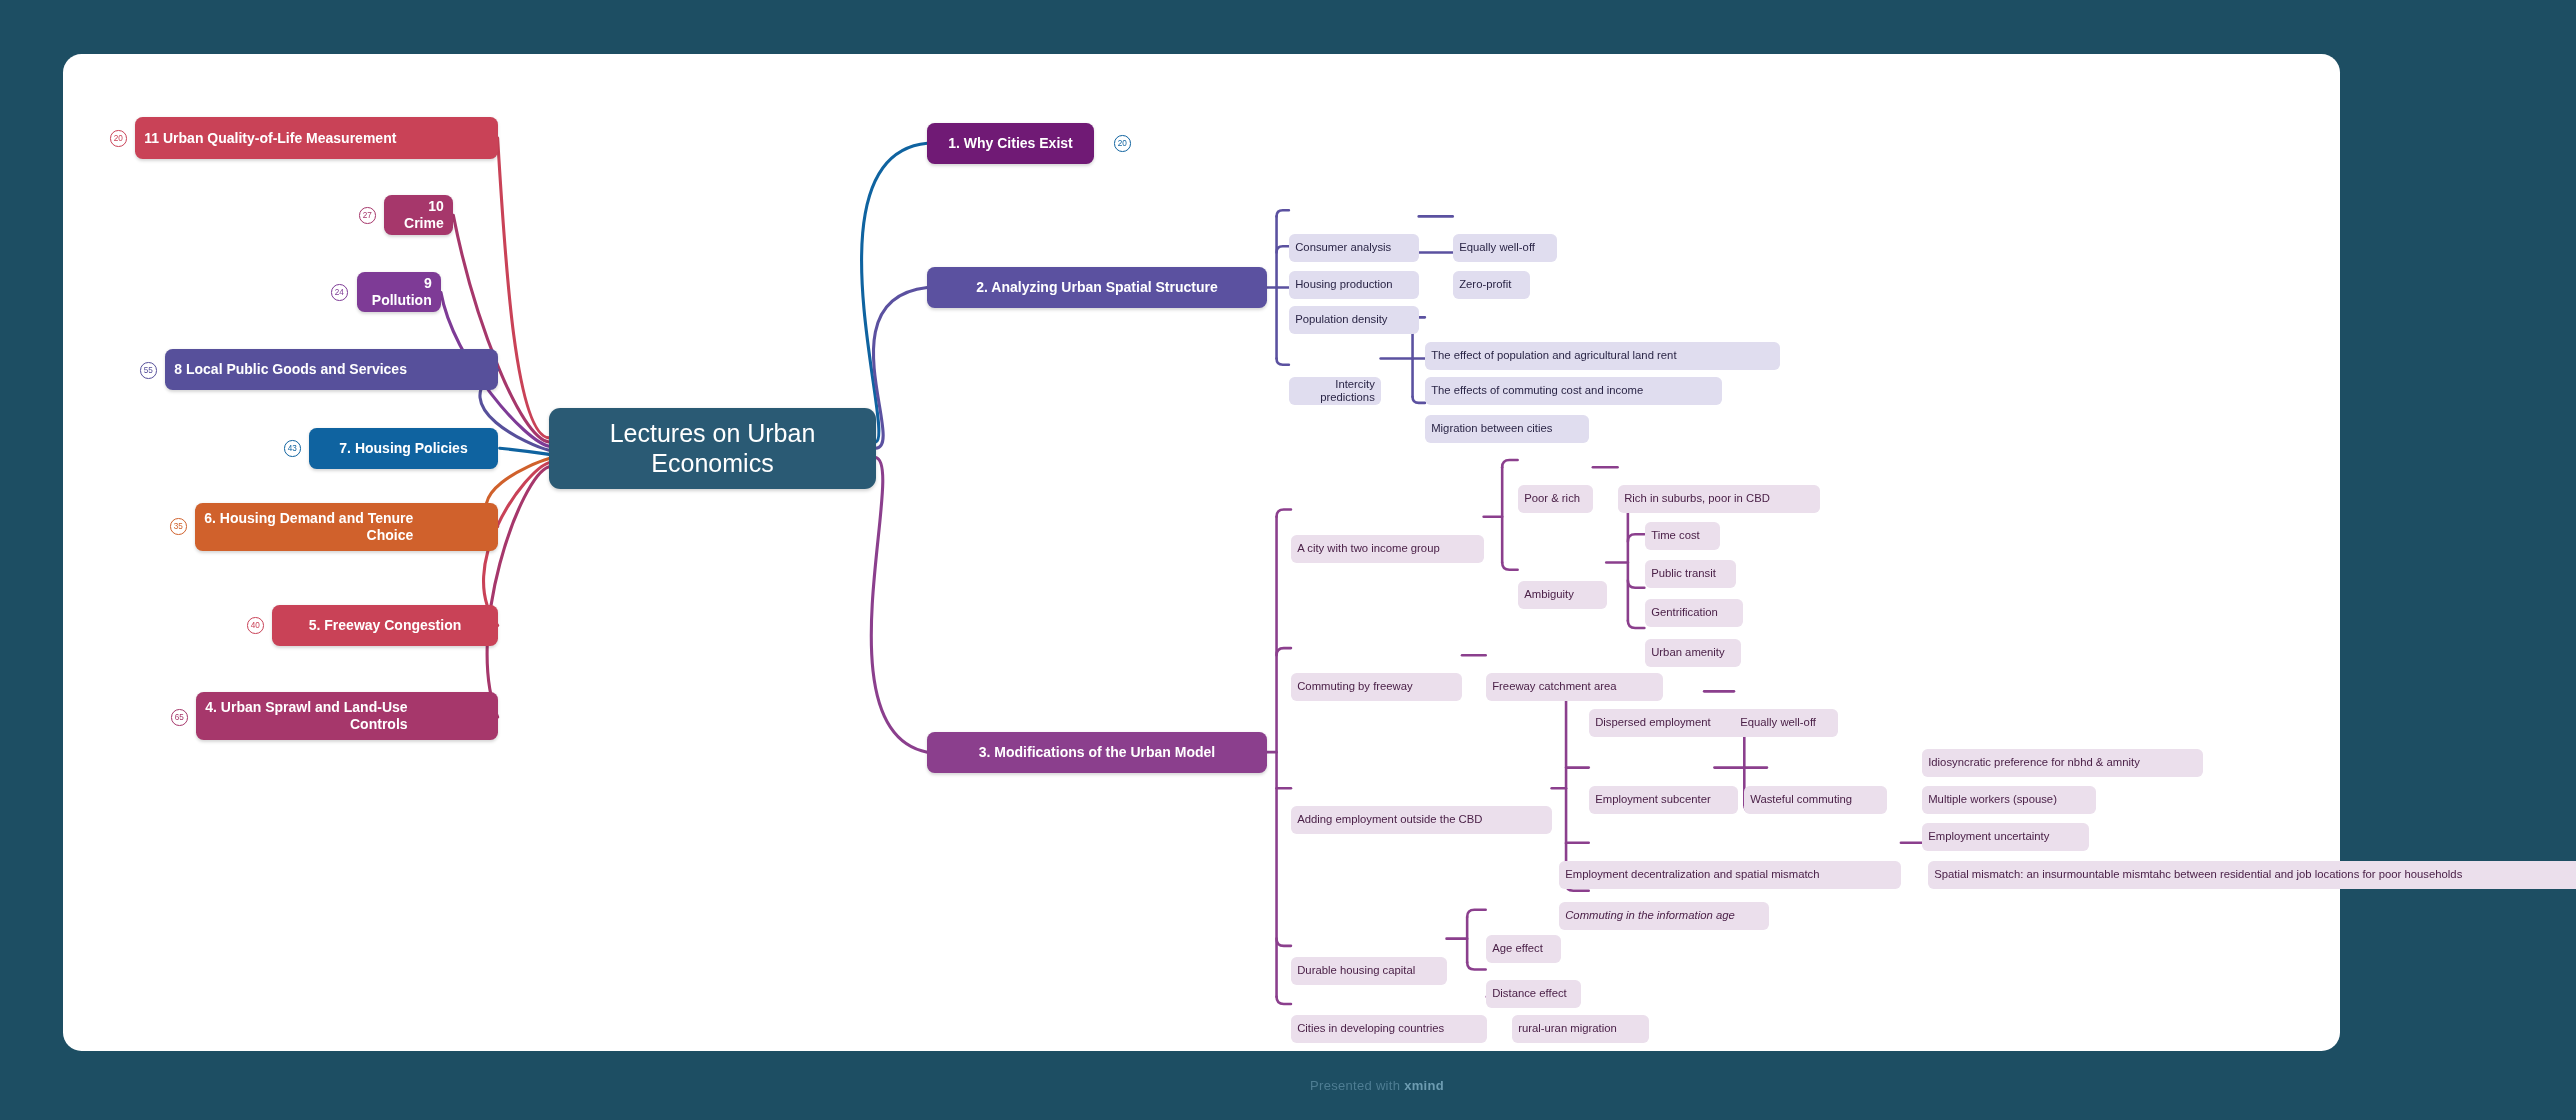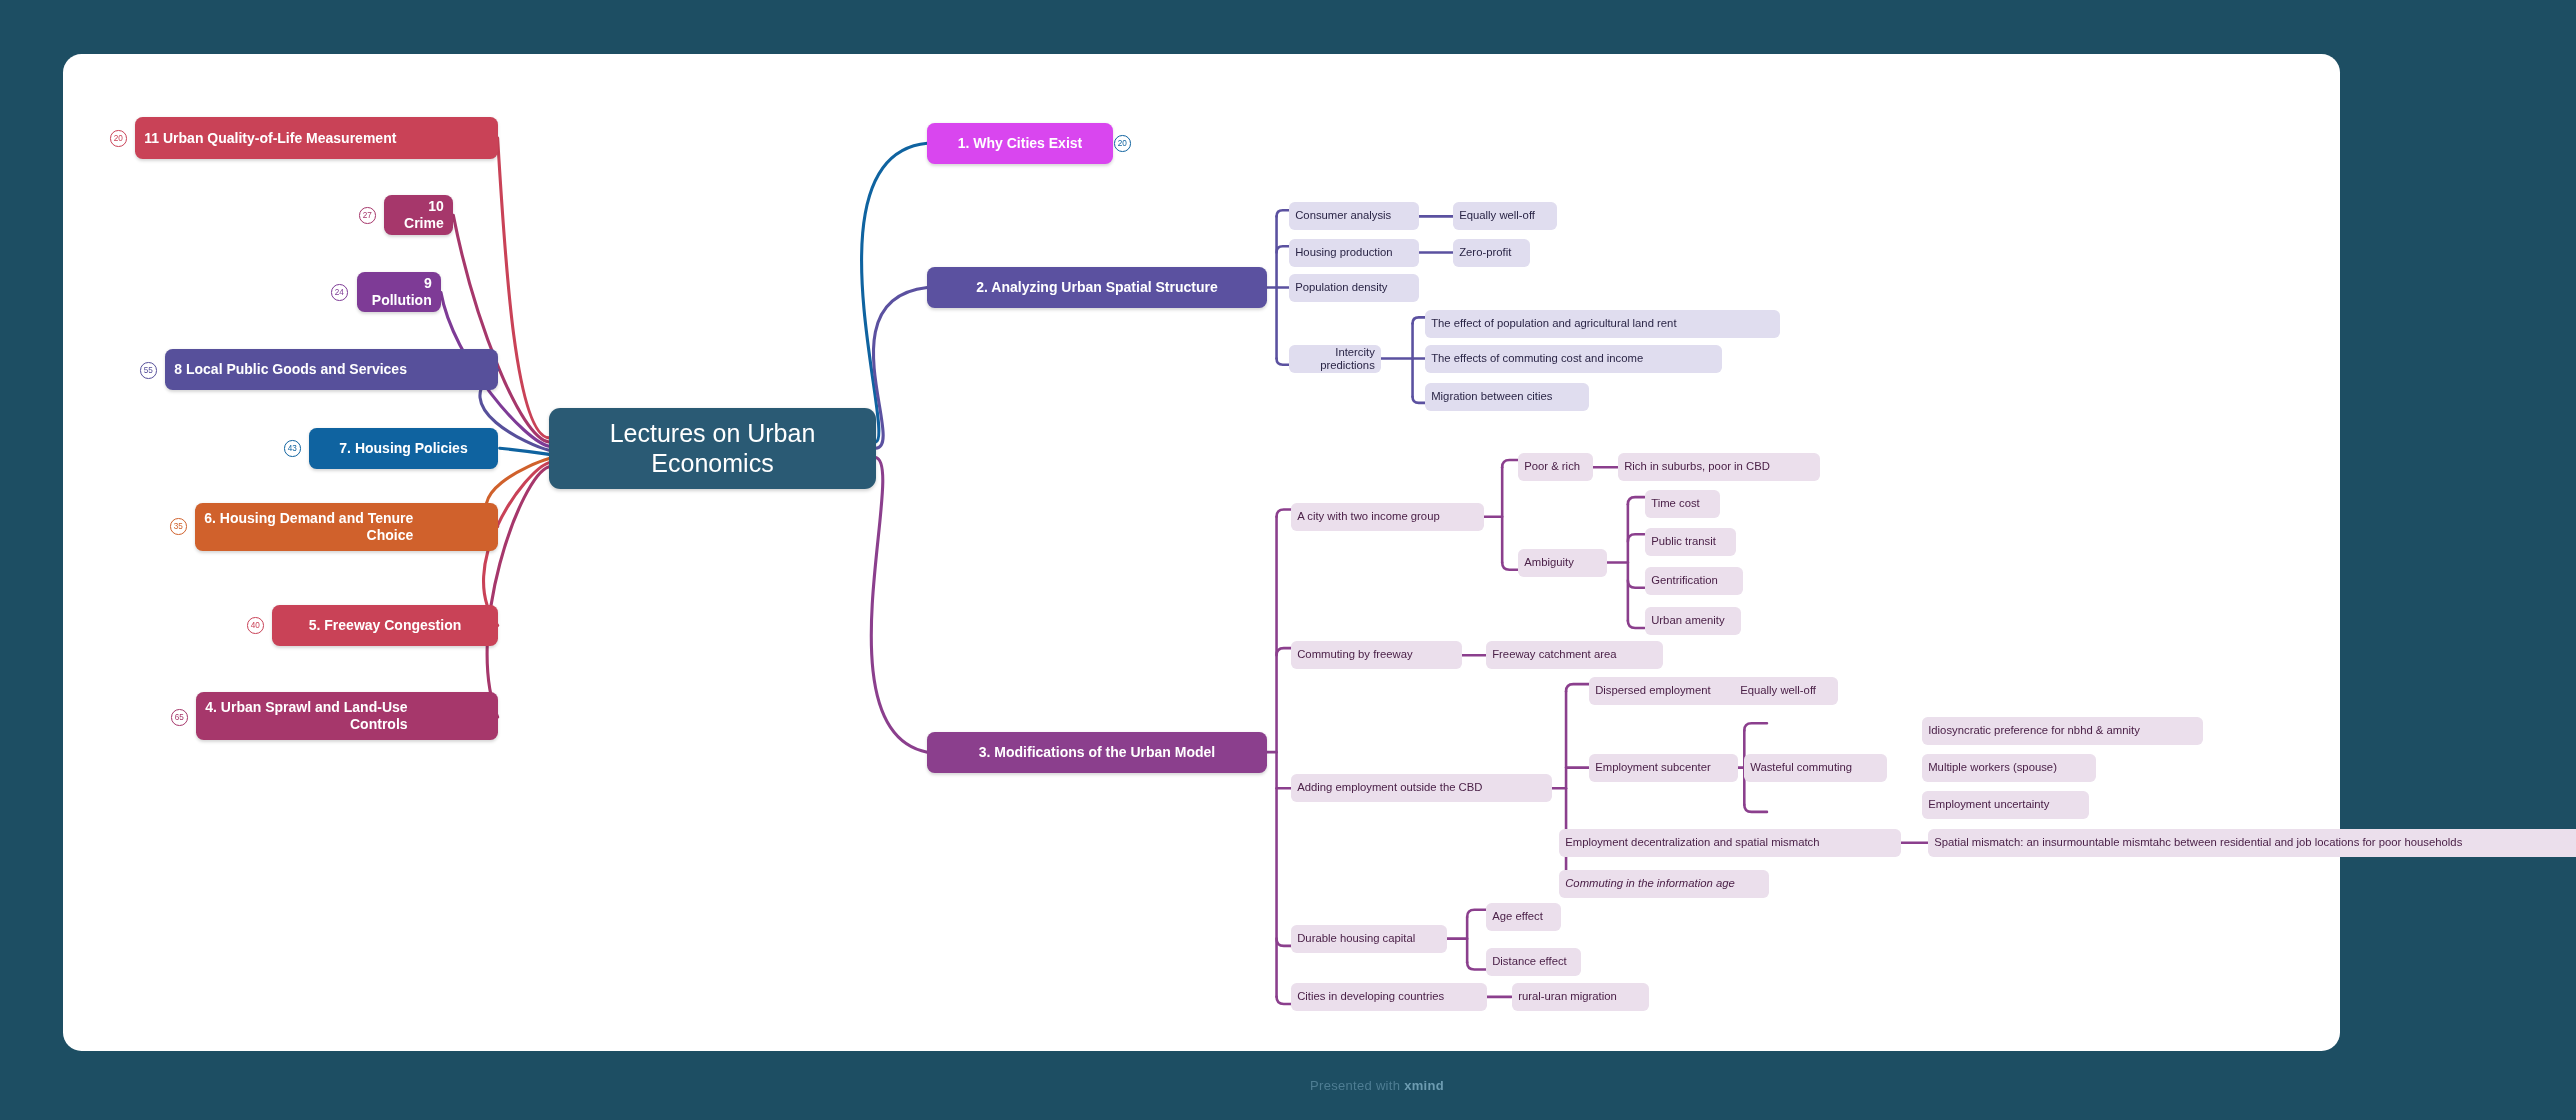--- a/index.html
+++ b/index.html
@@ -41,20 +41,21 @@
     color:#ffffff;font-size:14px;font-weight:700;
     padding:5.2px 9.3px;
     border-radius:7.7px;
     box-shadow:0 1.5px 3.1px rgba(0,0,0,.16);
   }
   
   .sub{
     font-size:11.3px;font-weight:400;
     padding:3.6px 6.2px;
     border-radius:5.7px;
+    margin-top:32px;
   }
   .sub.purple{background:#e0ddef;color:#2a2546;}
   .sub.pink{background:#ebdfec;color:#4b2148;}
 
   
   .badge{
     position:absolute;
     width:16.5px;height:16.5px;border-radius:50%;
     border:1.3px solid currentColor;
     display:flex;align-items:center;justify-content:center;
@@ -214,21 +215,21 @@
 </div>
 
 <div class="node main" style="left:196px;top:692px;width:302px;height:48px;background:#a6376b;">
   <span>4. Urban Sprawl and Land-Use
 Controls</span>
 </div>
 <div class="badge" style="left:171px;top:709px;color:#a6376b;">
   <span>65</span>
 </div>
 
-<div class="node main" style="left:927px;top:123px;width:186px;height:41px;background:#d946ef;justify-content:center;">
+<div class="node main" style="left:927px;top:123px;width:167px;height:41px;background:#701a75;justify-content:center;">
   <span>1. Why Cities Exist</span>
 </div>
 <div class="badge" style="left:1114px;top:135px;color:#0f63a0;">
   <span>20</span>
 </div>
 
 <div class="node main" style="left:927px;top:267px;width:340px;height:41px;background:#5b51a0;justify-content:center;">
   <span>2. Analyzing Urban Spatial Structure</span>
 </div>
 

